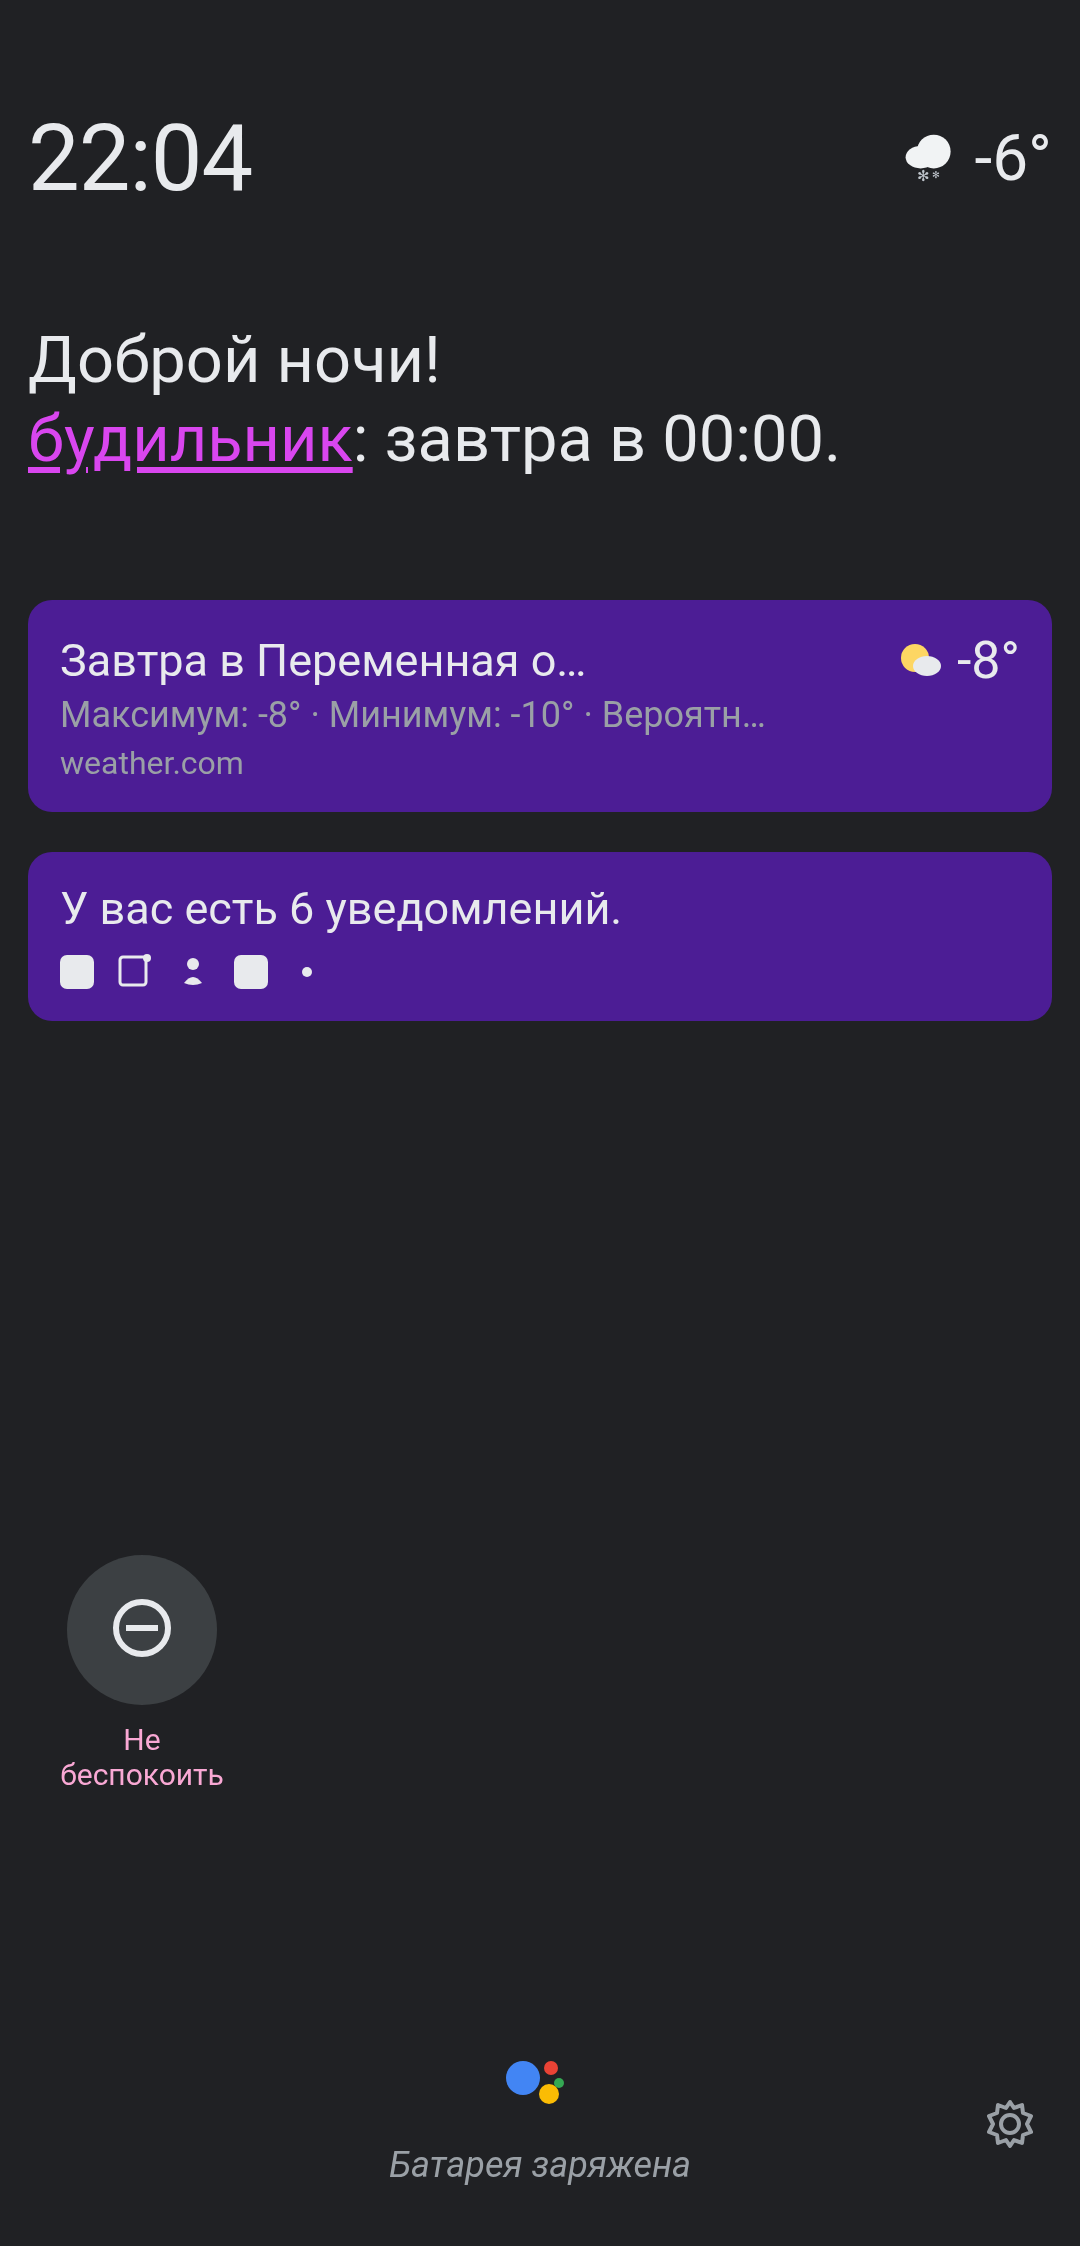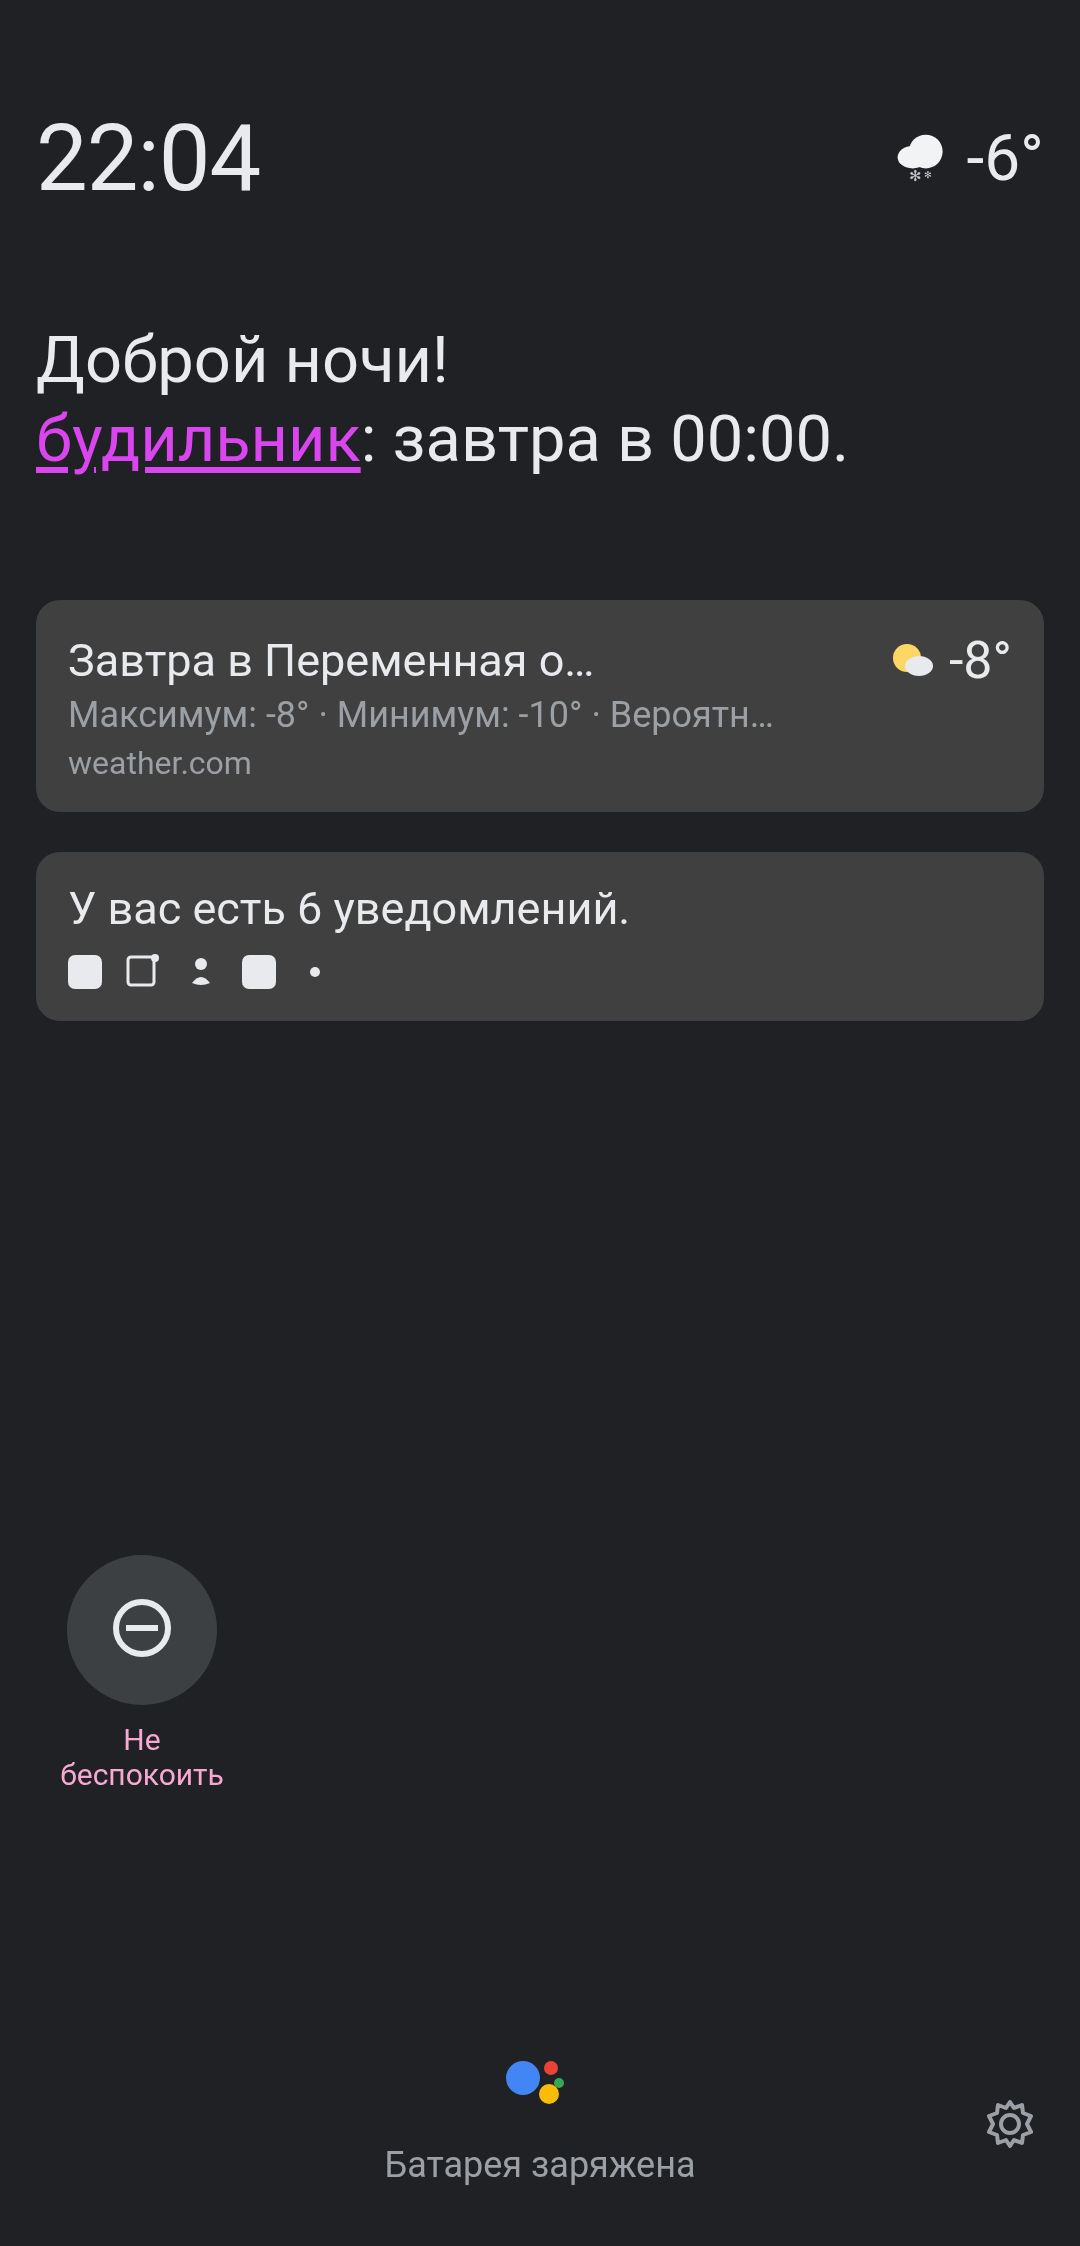--- a/index.html
+++ b/index.html
@@ -8,21 +8,21 @@
     height: 2246px;
     background: #202124;
     font-family: -apple-system, BlinkMacSystemFont, "Segoe UI", Roboto, Arial, sans-serif;
     color: #e8eaed;
     overflow: hidden;
   }
   .container {
     position: relative;
     width: 100%;
     height: 100%;
-    padding: 0 36px;
+    padding: 0 28px;
   }
 
   
   .top-row {
     display: flex;
     justify-content: space-between;
     align-items: center;
     padding-top: 105px;
   }
   .clock {
@@ -53,21 +53,21 @@
   .alarm-link {
     color:#d946ef;
     text-decoration: underline;
     text-underline-offset: 6px;
     cursor:pointer;
     text-align:right;
   }
 
   
   .card {
-    background:#404040;
+    background:#4c1d95;
     border-radius: 24px;
     padding: 30px 32px;
     margin-top: 0;
   }
   .card-weather { margin-top: 120px; }
   .card-notif   { margin-top: 40px; }
 
   .wc-row1 {
     display:flex;
     align-items:center;
@@ -166,20 +166,21 @@
     left:0; right:0;
     bottom: 60px;
     display:flex;
     flex-direction:column;
     align-items:center;
     gap: 36px;
   }
   .battery-text {
     font-size: 36px;
     color:#9aa0a6;
+    font-style:italic;
   }
   .assistant-dots { width: 90px; height: 60px; display:block; }
 
   .gear-btn {
     position:absolute;
     right: 40px;
     bottom: 90px;
     width: 60px; height:60px;
     display:flex;
     align-items:center;

